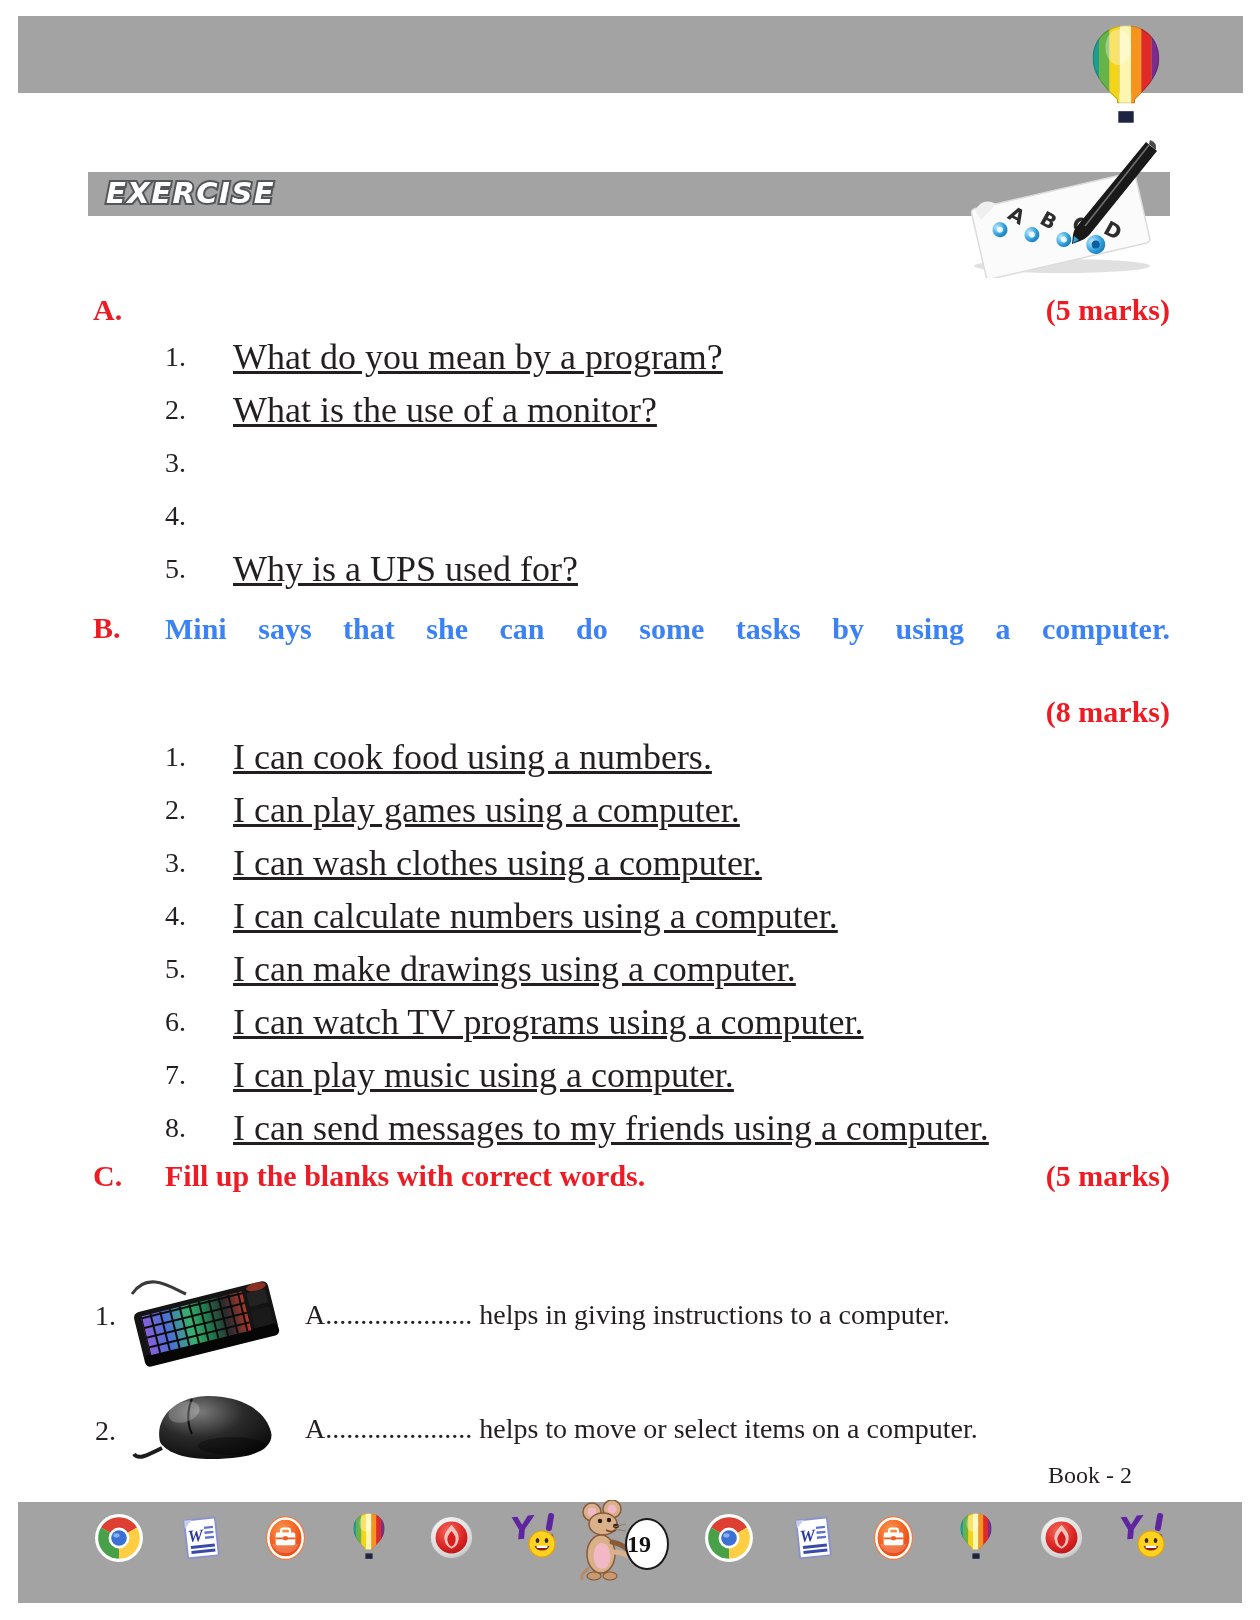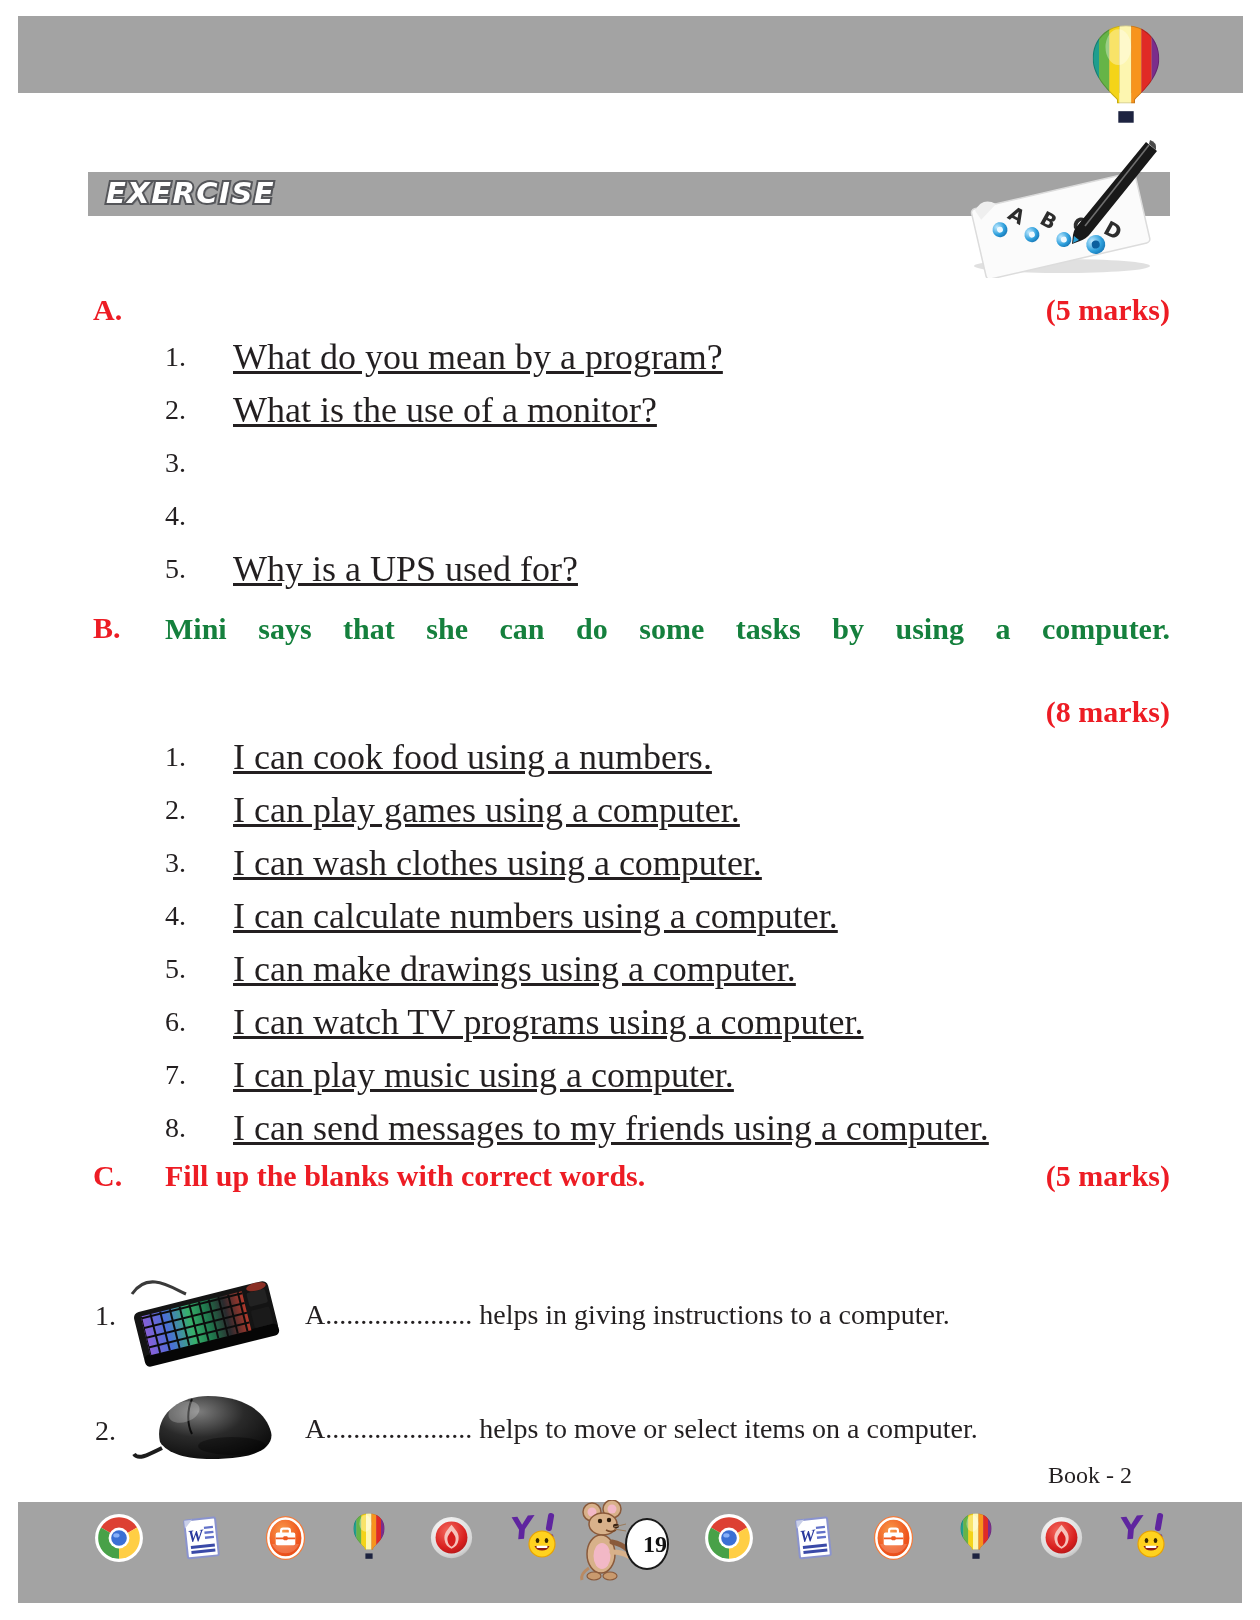--- a/index.html
+++ b/index.html
@@ -14,30 +14,30 @@
   .footer-bar{left:18px;top:1502px;width:1224px;height:101px;}
 
   .sec-header{font-weight:700;font-size:30px;color:#ed1c24;line-height:36px;}
   .sec-letter{left:93px;width:70px;}
   .sec-title{left:165px;}
   .sec-marks{right:90px;text-align:right;}
 
   .item-num{left:165px;width:60px;font-size:28px;line-height:34px;}
   .item-text{left:233px;font-size:36px;line-height:34px;text-decoration:underline;}
 
-  .b-line{left:165px;width:1005px;font-weight:700;font-size:30px;color:#15803d;line-height:38px;
+  .b-line{left:165px;width:1005px;font-weight:700;font-size:30px;color:#3b82f6;line-height:38px;
           text-align:justify;text-align-last:justify;}
   .b-line2{width:976px;font-size:29px;}
   .c-num{left:95px;width:60px;font-size:28px;}
   .c-text{left:305px;font-size:28px;line-height:34px;}
 
   .book-label{right:128px;top:1462px;font-size:24px;color:#231f20;}
 
   .page-badge{left:625px;top:1518px;width:40px;height:48px;background:#ffffff;
-    border:2.5px solid #1a1a1a;border-radius:50%;display:flex;align-items:center;justify-content:flex-end;
+    border:2.5px solid #1a1a1a;border-radius:50%;display:flex;align-items:center;justify-content:flex-start;
     font-weight:700;font-size:24px;color:#111;}
   svg{display:block;}
 </style>
 </head>
 <body>
 
 <div class="page">
 
   <svg width="0" height="0" style="position:absolute">
     <defs>

